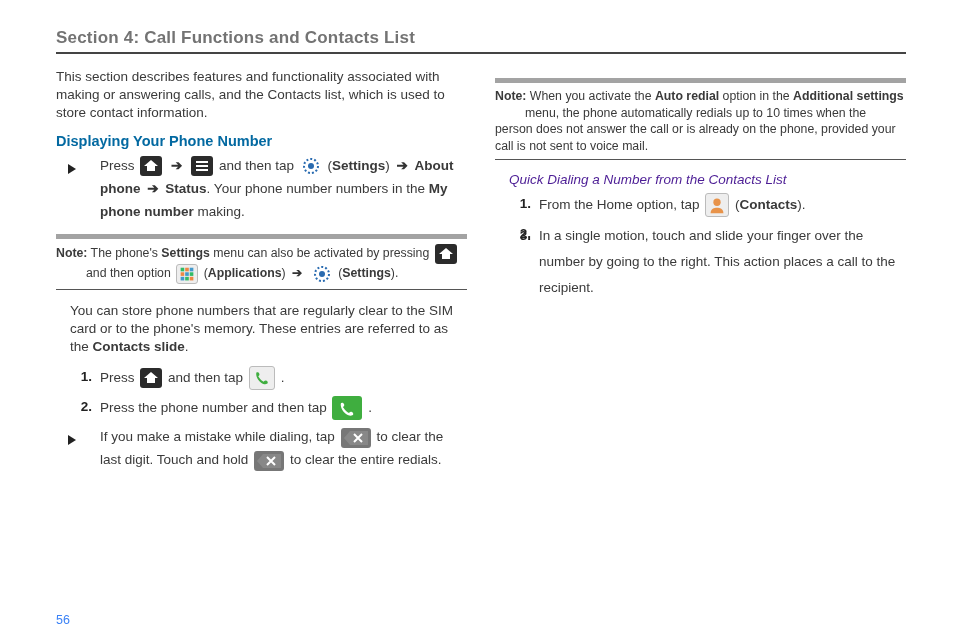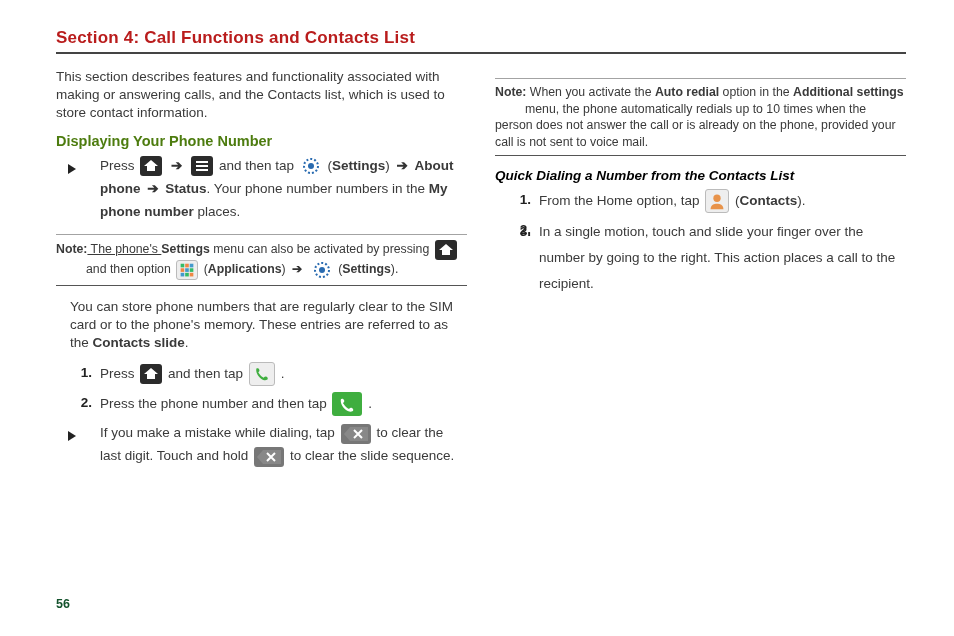--- a/index.html
+++ b/index.html
@@ -1,33 +1,33 @@
 <!DOCTYPE html>
 <html><head>
 <meta charset="utf-8">
 <style>
   * { box-sizing: border-box; margin: 0; padding: 0; }
   html, body { width: 954px; height: 636px; background: #fff; font-family: Arial, Helvetica, sans-serif; color: #333; }
   .page { padding: 28px 48px 18px 56px; position: relative; height: 100%; }
-  .section-title { color: #b91c1c; font-size: 17px; font-weight: bold; border-bottom: 2px solid #444; padding-bottom: 4px; margin-bottom: 14px; letter-spacing: 0.2px; }
+  .section-title { color: #737373; font-size: 17px; font-weight: bold; border-bottom: 2px solid #444; padding-bottom: 4px; margin-bottom: 14px; letter-spacing: 0.2px; }
   .columns { display: flex; gap: 28px; }
   .col { flex: 1; min-width: 0; }
   .intro { font-size: 13.5px; line-height: 1.35; color: #3a3a3a; margin-bottom: 10px; }
-  .h2 { color: #4d7c0f; font-size: 14.5px; font-weight: bold; margin: 6px 0 6px 0; }
-  .h3 { color: #000000; font-size: 13.5px; font-style: italic; font-weight: bold; margin: 10px 0 6px 0; }
+  .h2 { color: #0369a1; font-size: 14.5px; font-weight: bold; margin: 6px 0 6px 0; }
+  .h3 { color: #4c1d95; font-size: 13.5px; font-style: italic; font-weight: normal; margin: 10px 0 6px 14px; }
   .step-list { list-style: none; padding-left: 26px; }
   .step-list > li { position: relative; font-size: 13.5px; line-height: 1.7; color: #3a3a3a; margin-bottom: 6px; padding-left: 18px; }
   .step-list > li .marker { position: absolute; left: -18px; width: 28px; text-align: right; font-weight: bold; color: #222; }
   .step-list > li .arrow-marker { position: absolute; left: -14px; top: 4px; }
-  .note-box { border-top: 1px solid #a3a3a3; border-bottom: 1px solid #555; padding: 5px 0; font-size: 12.3px; line-height: 1.35; color: #3a3a3a; margin: 10px 0 12px 0; }
+  .note-box { border-top: 5px solid #a3a3a3; border-bottom: 1px solid #555; padding: 5px 0; font-size: 12.3px; line-height: 1.35; color: #3a3a3a; margin: 10px 0 12px 0; }
   .note-label { font-weight: bold; }
   .note-body { display: block; padding-left: 30px; }
-  .note-first { display: inline; text-decoration: underline; }
+  .note-first { display: inline; }
   .bold { font-weight: bold; }
-  .page-num { position: absolute; left: 56px; bottom: 25px; font-size: 12.5px; color: #14532d; font-weight: bold; }
+  .page-num { position: absolute; left: 56px; bottom: 9px; font-size: 12.5px; color: #3b82f6; }
   
   .ic { display: inline-block; vertical-align: middle; width: 22px; height: 20px; border-radius: 3px; position: relative; margin: 0 2px; }
   .ic-dark { background: #2b2b2b; }
   .ic-grey { background: #777; }
   .ic-green { background: #3fae3f; }
   .ic-light { background: #eee; border: 1px solid #bbb; }
   .ic svg { position: absolute; inset: 0; }
   .arrow { display: inline-block; vertical-align: middle; font-weight: bold; color: #333; margin: 0 3px; }
   .tri { display:inline-block; width:0; height:0; border-top:5px solid transparent; border-bottom:5px solid transparent; border-left:8px solid #222; }
 </style>
@@ -61,21 +61,21 @@
               </svg></span>
           <span> and then tap </span>
           <span class="ic"><svg viewBox="0 0 22 20">
                 <circle cx="11" cy="10" r="7" fill="none" stroke="#2a6bb0" stroke-width="2" stroke-dasharray="2 2"></circle>
                 <circle cx="11" cy="10" r="3" fill="#2a6bb0"></circle>
               </svg></span>
           <span> (<span class="bold">Settings</span>) </span>
           <span class="arrow">➔</span>
           <span class="bold">About phone</span>
           <span class="arrow">➔</span>
-          <span class="bold">Status</span><span>. Your phone number numbers in the </span><span class="bold">My phone number</span><span> places.</span>
+          <span class="bold">Status</span><span>. Your phone number numbers in the </span><span class="bold">My phone number</span><span> making.</span>
         </li>
       </ul>
 
       <div class="note-box">
         <span class="note-label">Note:</span><span class="note-first"> The phone's </span><span class="bold">Settings</span><span> menu can also be activated by pressing </span>
         <span class="ic ic-dark"><svg viewBox="0 0 22 20">
               <path d="M11 4 L18 10 H15 V15 H7 V10 H4 Z" fill="#fff"></path>
             </svg></span>
         <span class="note-body">
           <span> and then option </span>
@@ -131,21 +131,21 @@
           <span>If you make a mistake while dialing, tap </span>
           <span class="ic ic-grey" style="width:30px"><svg viewBox="0 0 30 20">
                 <path d="M9 3 L27 3 L27 17 L9 17 L3 10 Z" fill="#888"></path>
                 <path d="M13 6 L21 14 M21 6 L13 14" stroke="#fff" stroke-width="2"></path>
               </svg></span>
           <span> to clear the last digit. Touch and hold </span>
           <span class="ic ic-grey" style="width:30px"><svg viewBox="0 0 30 20">
                 <path d="M9 3 L27 3 L27 17 L9 17 L3 10 Z" fill="#888"></path>
                 <path d="M13 6 L21 14 M21 6 L13 14" stroke="#fff" stroke-width="2"></path>
               </svg></span>
-          <span> to clear the slide sequence.</span>
+          <span> to clear the entire redials.</span>
         </li>
       </ul>
 
     </div>
 
     <div class="col">
 
       <div class="note-box">
         <span class="note-label">Note:</span><span> When you activate the </span><span class="bold">Auto redial</span><span> option in the </span><span class="bold">Additional settings</span>
         <span class="note-body" style="padding-left:30px; display:inline"> menu, the phone automatically redials up to 10 times when the person does not answer the call or is already on the phone, provided your call is not sent to voice mail.</span>

